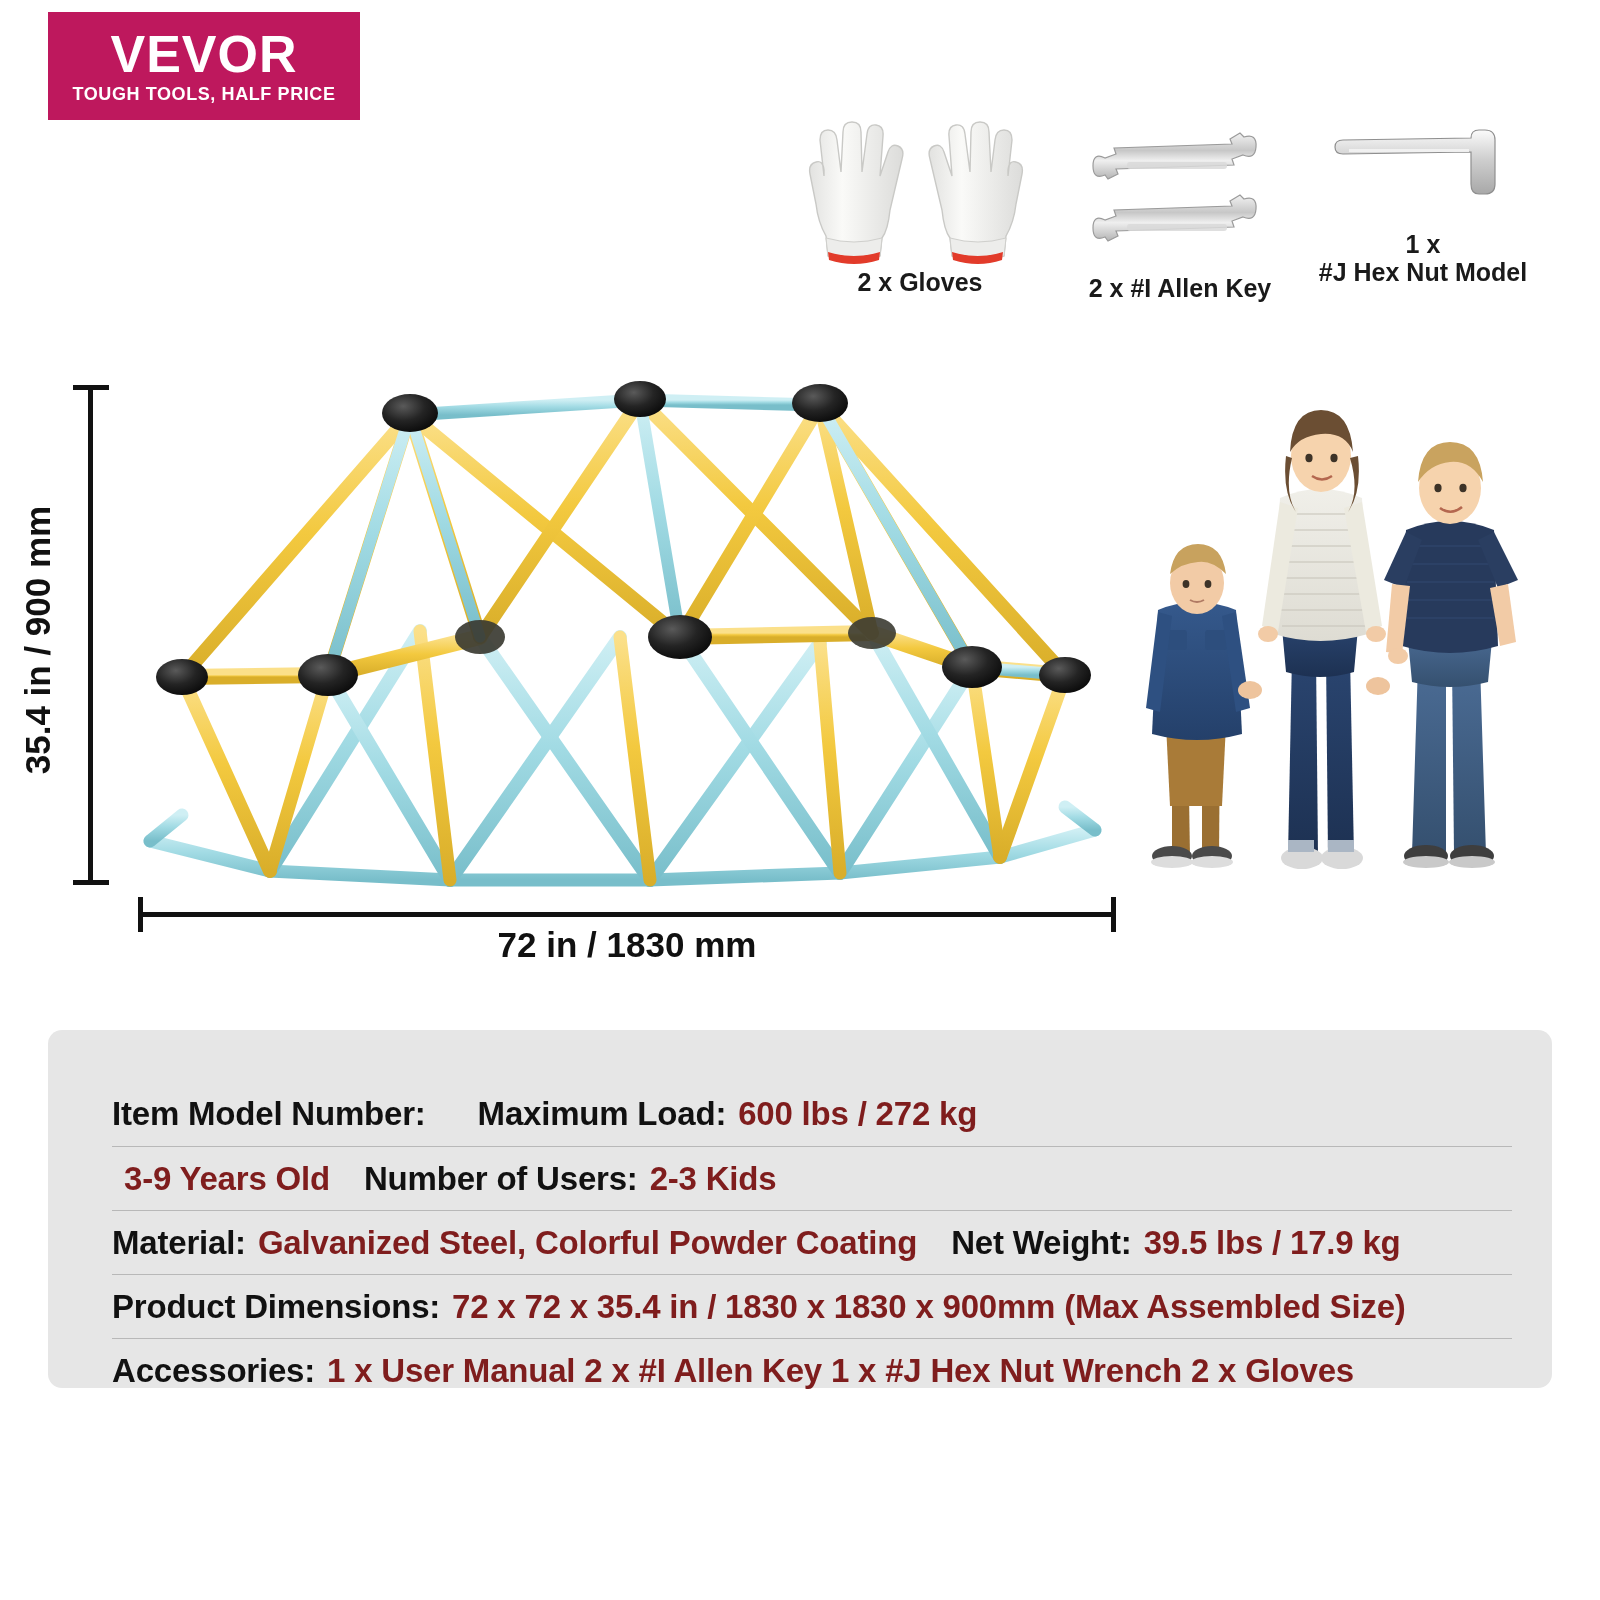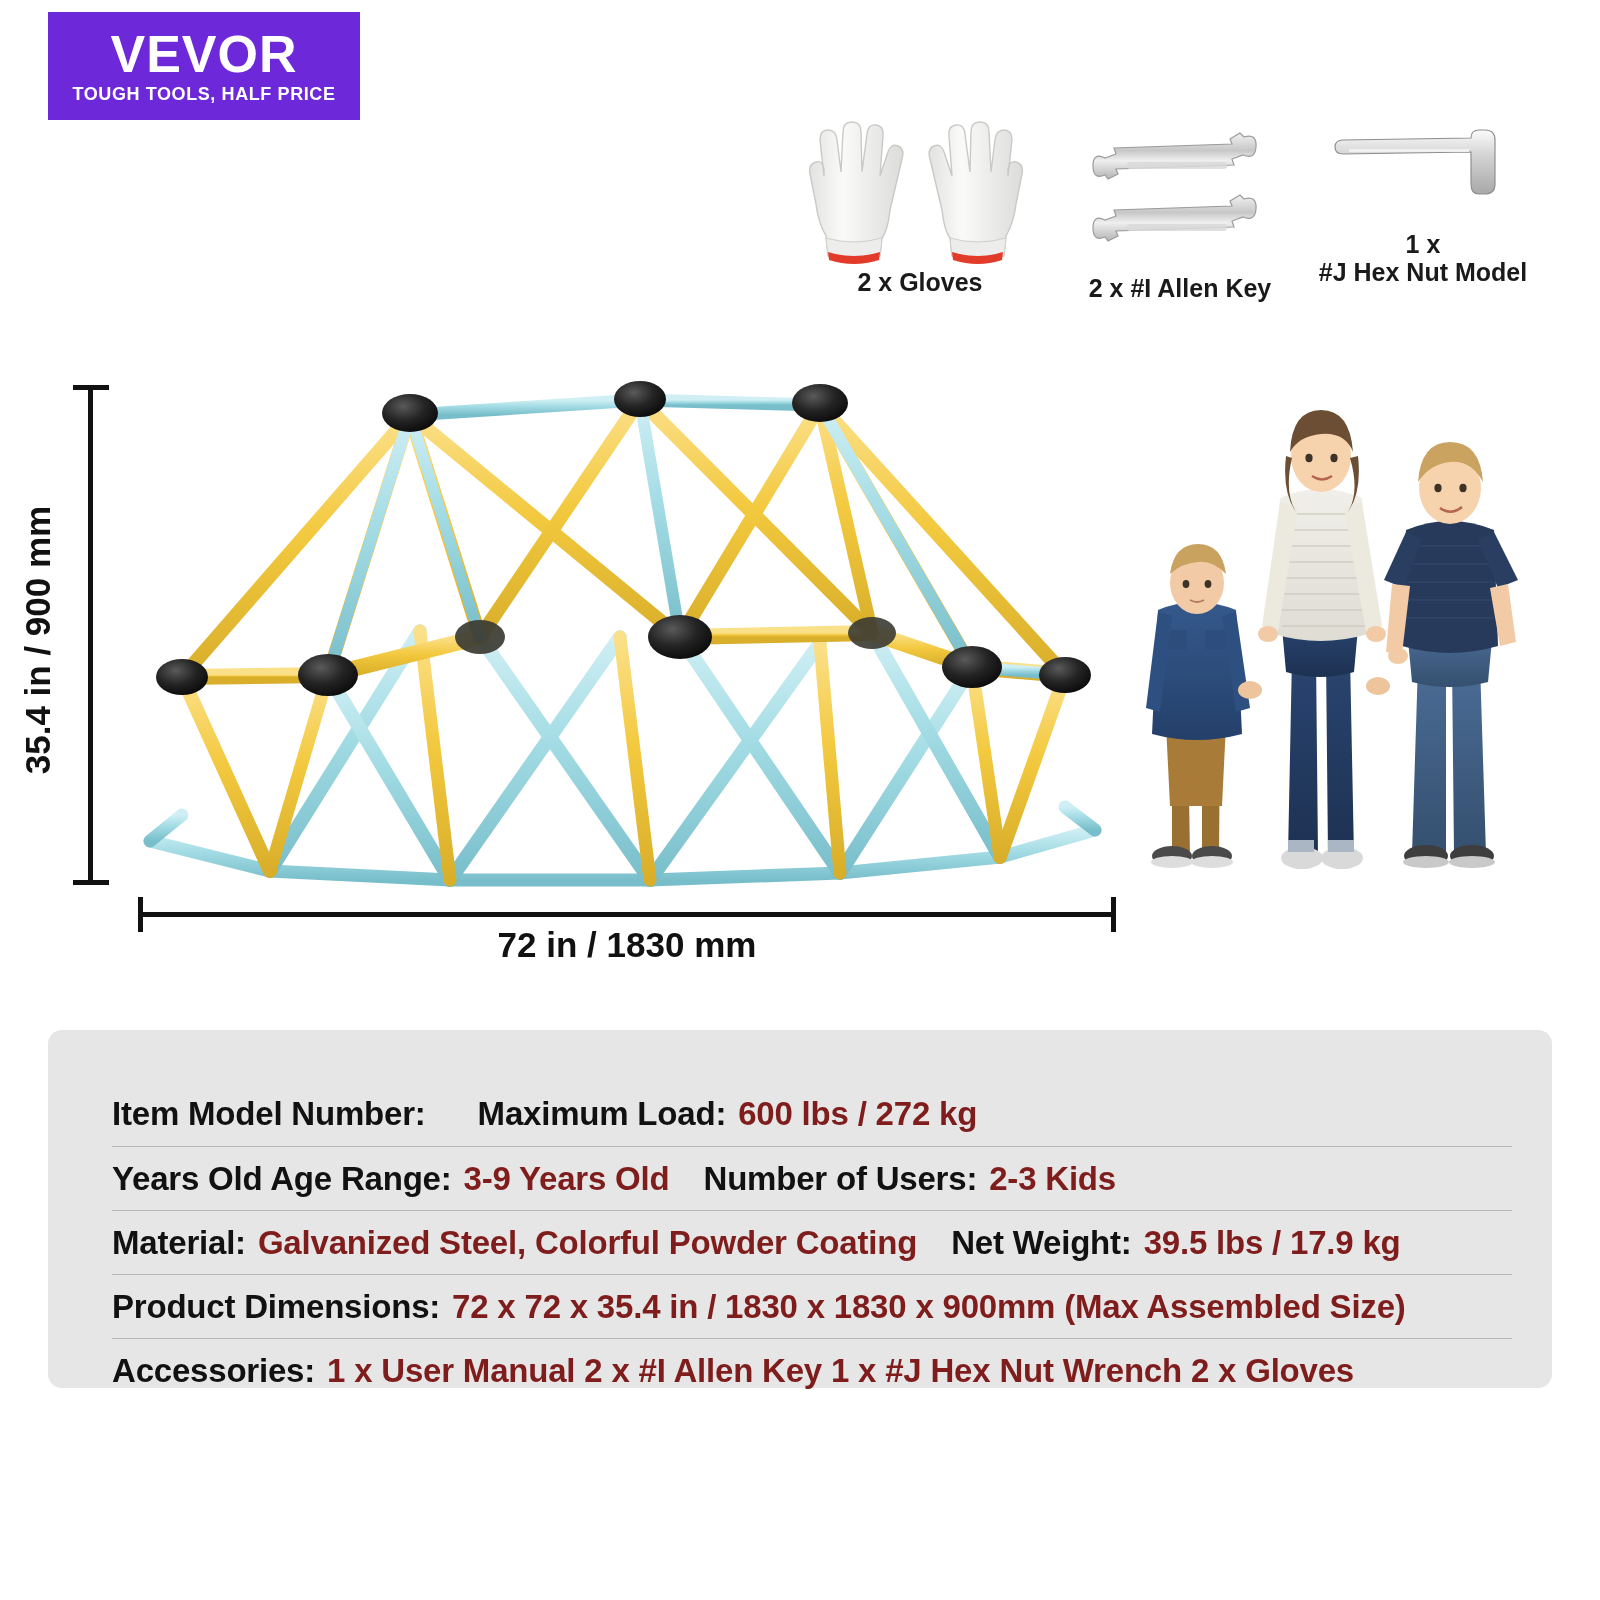--- a/index.html
+++ b/index.html
@@ -13,21 +13,21 @@
     overflow: hidden;
   }
 
   
   .logo-block {
     position: absolute;
     left: 48px;
     top: 12px;
     width: 312px;
     height: 108px;
-    background: #6d28d9;
+    background: #be185d;
     display: flex;
     flex-direction: column;
     align-items: center;
     justify-content: center;
   }
   .logo-word {
     color: #ffffff;
     font-size: 52px;
     font-weight: bold;
     letter-spacing: 1px;
@@ -499,21 +499,20 @@
 
   <div class="spec-row">
     <span class="k">Item Model Number:</span>
     <span class="sp-lg"></span>
     <span class="k">Maximum Load:</span>
     <span class="sp-sm"></span>
     <span class="v">600 lbs / 272 kg</span>
   </div>
 
   <div class="spec-row">
-    <span class="k">Years Old Age Range:</span>
     <span class="sp-sm"></span>
     <span class="v">3-9 Years Old</span>
     <span class="sp-md"></span>
     <span class="k">Number of Users:</span>
     <span class="sp-sm"></span>
     <span class="v">2-3 Kids</span>
   </div>
 
   <div class="spec-row">
     <span class="k">Material:</span>

